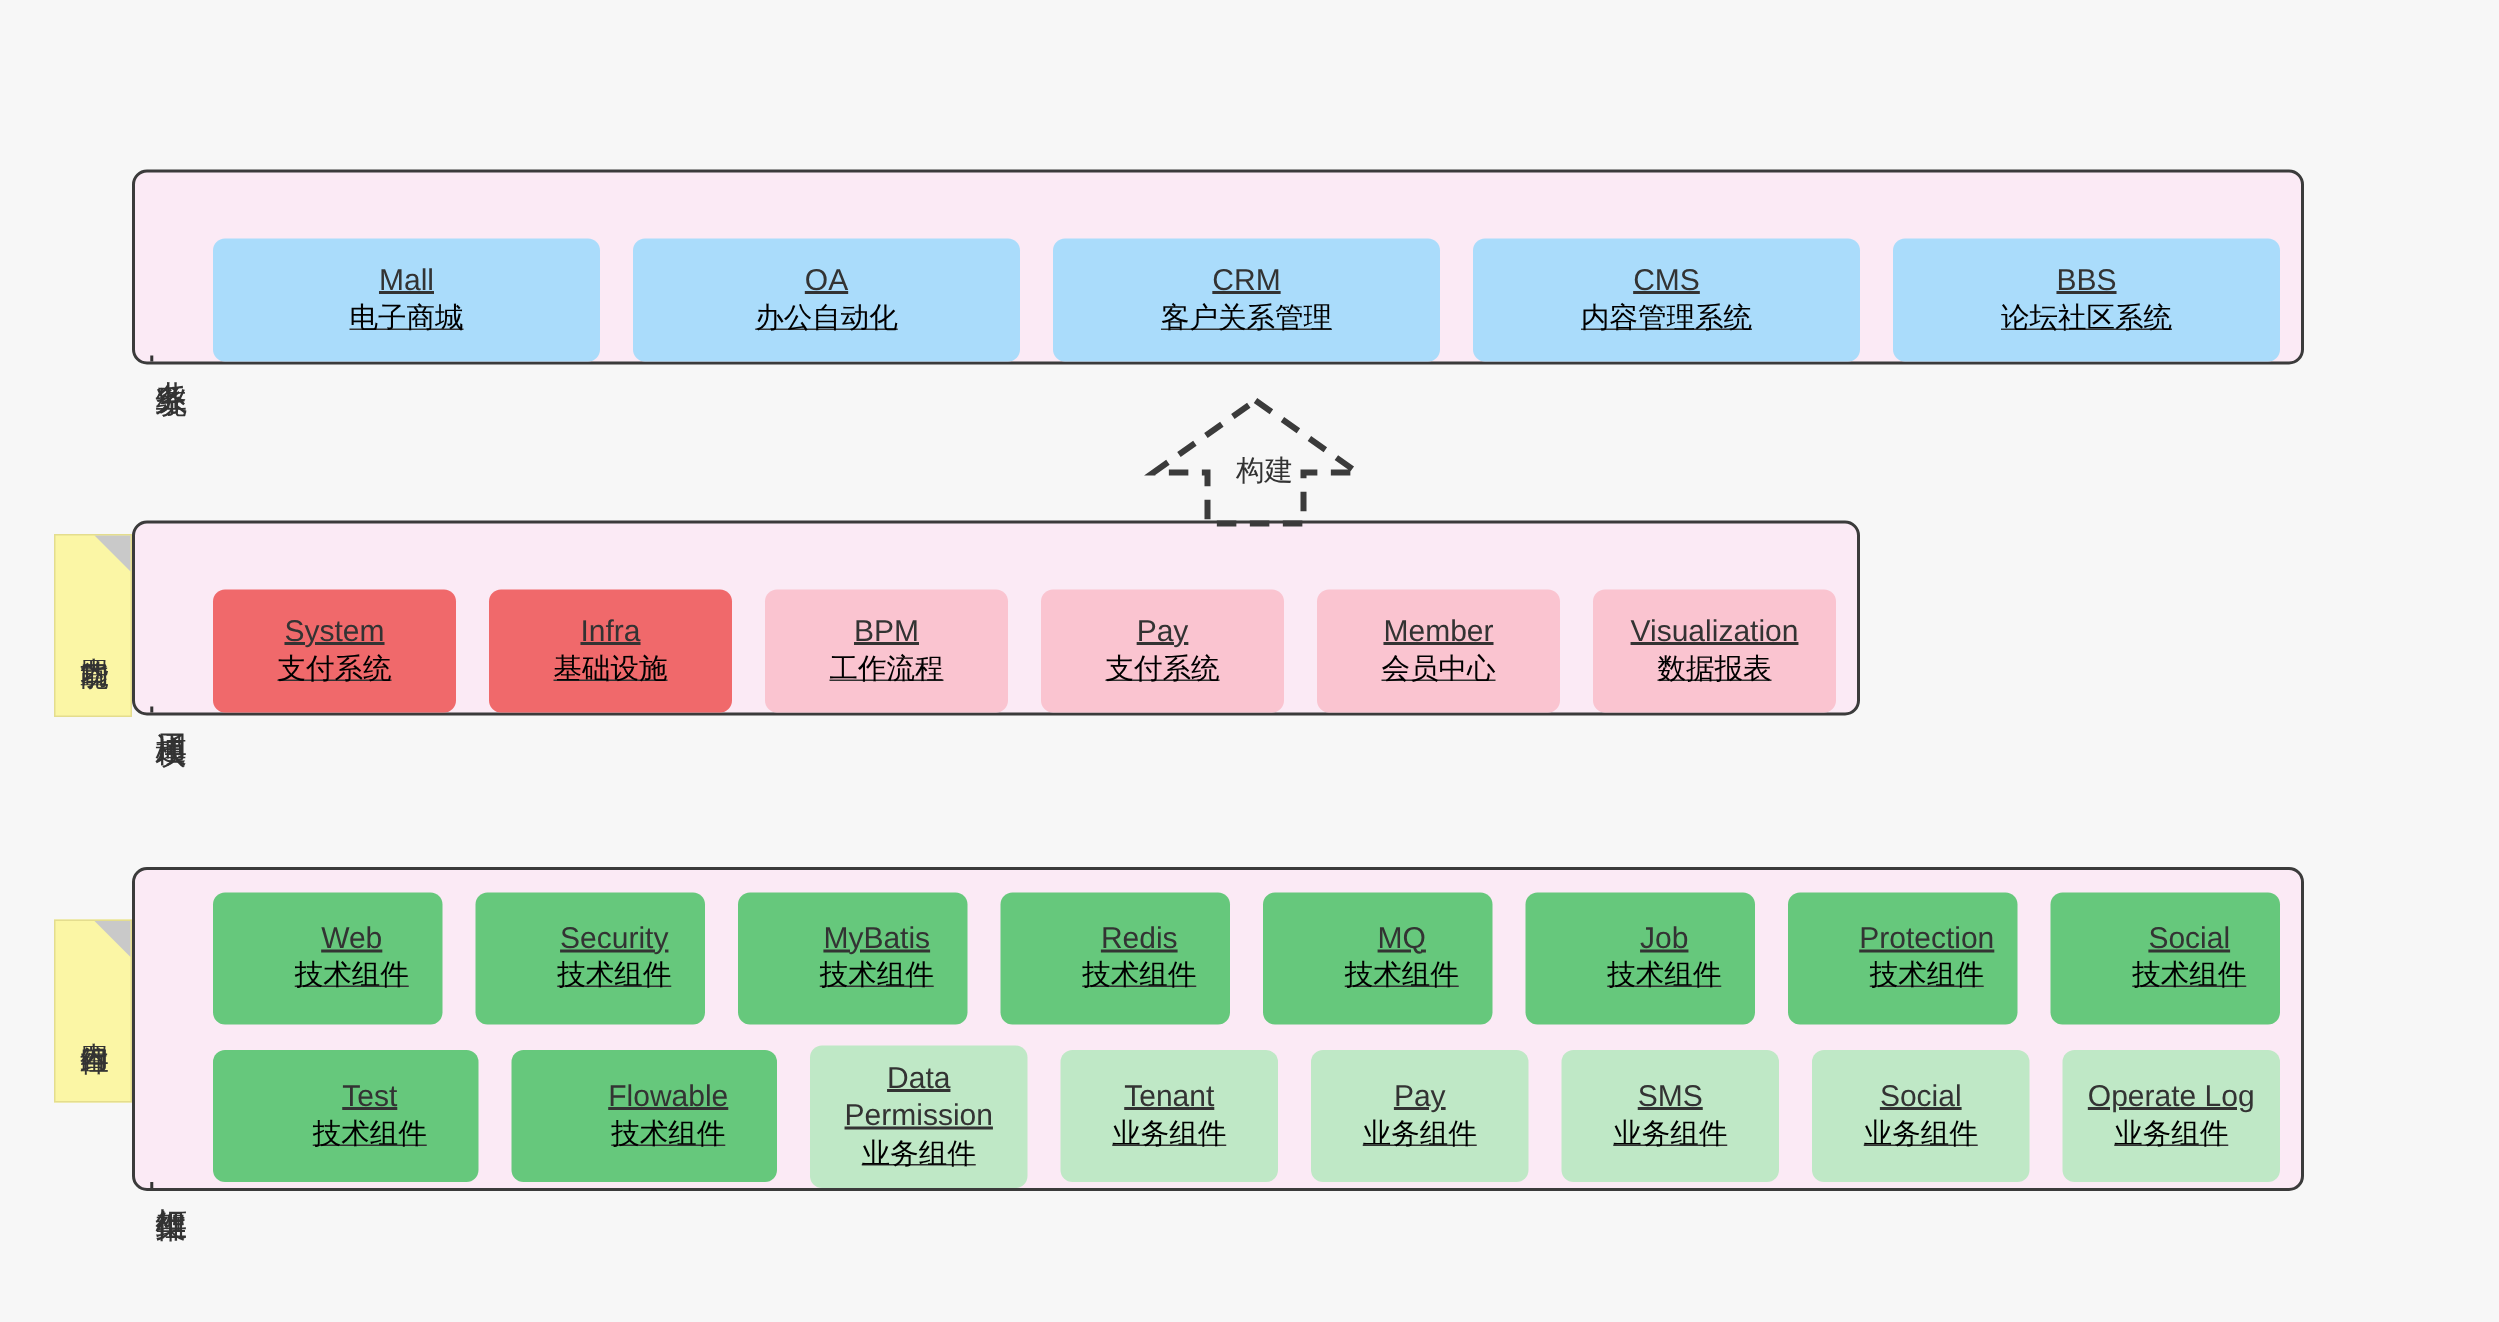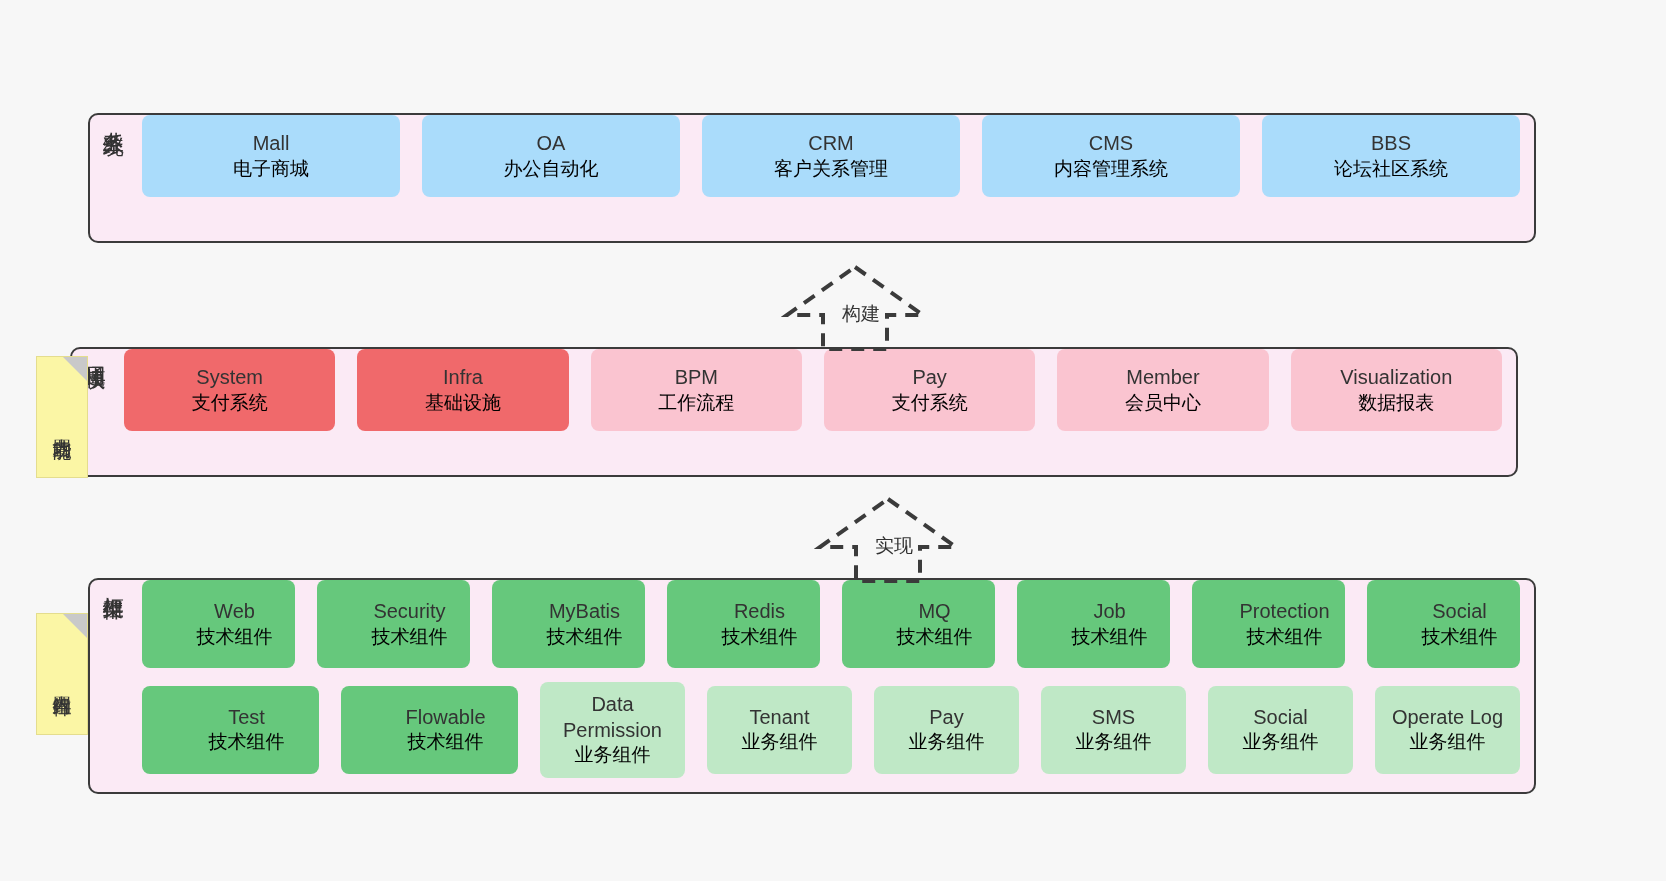--- a/index.html
+++ b/index.html
@@ -22,21 +22,22 @@
   }
 
   
   .layer {
     position: absolute;
     background: #fbeaf5;
     border: 2px solid #3b3b3b;
     border-radius: 10px;
     box-sizing: border-box;
     display: flex;
-    align-items: flex-start;
+    align-items: flex-end;
+    text-decoration: underline;
   }
 
   .layer-title {
     width: 46px;
     flex: 0 0 46px;
     display: flex;
     align-items: center;
     justify-content: center;
     font-size: 21px;
     line-height: 1.16;
@@ -168,33 +169,33 @@
           <span class="sub">内容管理系统</span>
         </div>
         <div class="card blue">
           <span class="title">BBS</span>
           <span class="sub">论坛社区系统</span>
         </div>
       </div>
     </div>
   </div>
 
-  <div class="connector" style="left:780px; top:263px; width:150px; height:88px;">
+  <div class="connector" style="left:762px; top:263px; width:150px; height:88px;">
     <svg width="150" height="88" viewBox="0 0 150 88">
       <path d="M 75 4 L 143 52 L 107 52 L 107 86 L 43 86 L 43 52 L 7 52 Z" fill="none" stroke="#3b3b3b" stroke-width="4" stroke-dasharray="13 9" stroke-linejoin="miter"></path>
     </svg>
     <span class="conn-label" style="top:38px; left:54%;">构建</span>
   </div>
 
   <div class="note" style="left:36px; top:356px; height:122px;">
     <span class="fold"></span>
     <span class="note-text">内置功能</span>
   </div>
 
-  <div class="layer" id="layer-modules" style="left:70px; top:347px; width:1448px; height:130px;">
+  <div class="layer" id="layer-modules" style="left:88px; top:347px; width:1152px; height:130px;">
     <div class="layer-title">通用模块</div>
     <div class="layer-body">
       <div class="card-row">
         <div class="card red">
           <span class="title">System</span>
           <span class="sub">支付系统</span>
         </div>
         <div class="card red">
           <span class="title">Infra</span>
           <span class="sub">基础设施</span>
@@ -212,26 +213,20 @@
           <span class="sub">会员中心</span>
         </div>
         <div class="card pink">
           <span class="title">Visualization</span>
           <span class="sub">数据报表</span>
         </div>
       </div>
     </div>
   </div>
 
-  <div class="connector" style="left:813px; top:495px; width:150px; height:88px;">
-    <svg width="150" height="88" viewBox="0 0 150 88">
-      <path d="M 75 4 L 143 52 L 107 52 L 107 86 L 43 86 L 43 52 L 7 52 Z" fill="none" stroke="#3b3b3b" stroke-width="4" stroke-dasharray="13 9" stroke-linejoin="miter"></path>
-    </svg>
-    <span class="conn-label" style="top:38px; left:54%;">实现</span>
-  </div>
 
   <div class="note" style="left:36px; top:613px; height:122px;">
     <span class="fold"></span>
     <span class="note-text">内置组件</span>
   </div>
 
   <div class="layer" id="layer-framework" style="left:88px; top:578px; width:1448px; height:216px;">
     <div class="layer-title">框架组件</div>
     <div class="layer-body">
 

